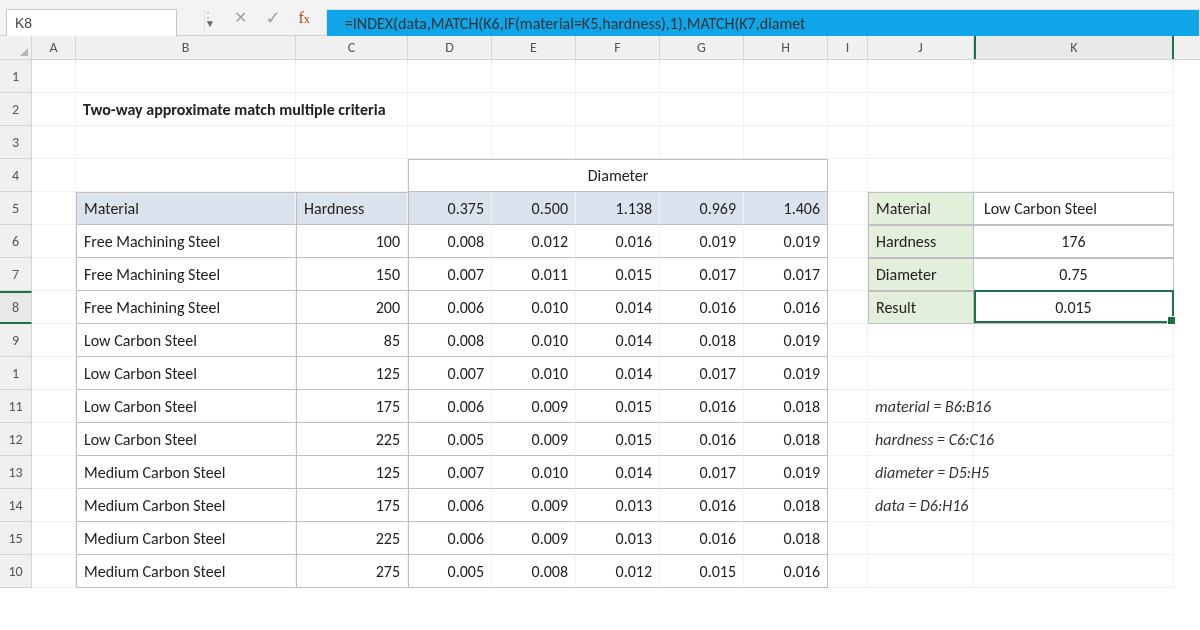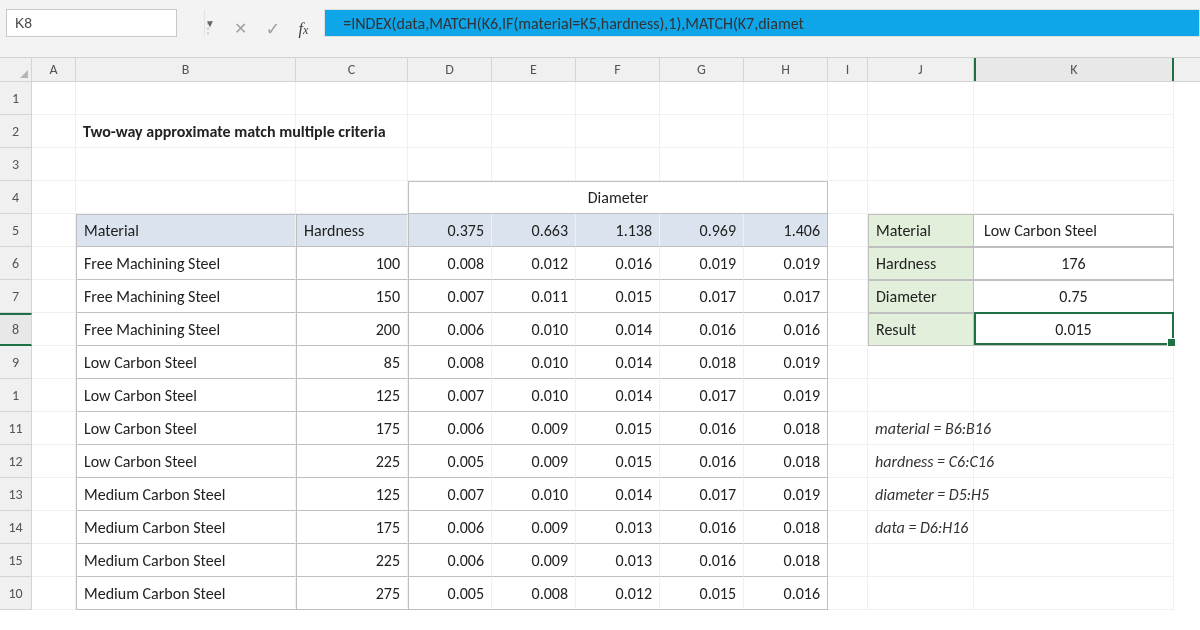--- a/index.html
+++ b/index.html
@@ -11,21 +11,21 @@
     width: 1200px;
     height: 630px;
     overflow: hidden;
     user-select: none;
   }
 
   
   .top-bar {
     display: flex;
     align-items: stretch;
-    height: 58px;
+    height: 36px;
     background: #f3f3f3;
     border-bottom: 1px solid #d0d0d0;
   }
   .name-box-wrap {
     display: flex;
     align-items: center;
     width: 171px;
     height: 28px;
     margin: 9px 0 9px 6px;
     background: #fff;
@@ -51,21 +51,21 @@
   .fx-controls {
     display: flex;
     align-items: center;
     gap: 18px;
     padding: 0 16px 0 24px;
     color: #a0a0a0;
   }
   .fx-controls .dots { color:#b8b8b8; letter-spacing:1px; font-size:14px;}
   .fx-controls .x { font-size: 16px; }
   .fx-controls .check { font-size: 18px; }
-  .fx-label { font-style: italic; font-family: "Times New Roman", serif; color:#404040; font-size:16px;}
+  .fx-label { font-family: "Times New Roman", serif; color:#c2410c; font-size:16px;}
   .formula-input {
     flex: 1;
     margin: 9px 0;
     height: 28px;
     line-height: 28px;
     padding: 0 18px;
     font-size: 16px;
     color: #333;
     background: #0ea5e9;
     border: 1px solid #e0e0e0;
@@ -265,21 +265,21 @@
       <div class="cell cw-J"></div>
       <div class="cell cw-K"></div>
     </div>
 
     <div class="row">
       <div class="rh">5</div>
       <div class="cell cw-A"></div>
       <div class="cell cw-B hdr-fill tbl-border-l tbl-border-t tbl-border-b">Material</div>
       <div class="cell cw-C hdr-fill tbl-border-t tbl-border-b tbl-border-l">Hardness</div>
       <div class="cell cw-D num hdr-fill tbl-border-l tbl-border-b">0.375</div>
-      <div class="cell cw-E num hdr-fill tbl-border-b">0.663</div>
+      <div class="cell cw-E num hdr-fill tbl-border-b">0.500</div>
       <div class="cell cw-F num hdr-fill tbl-border-b">1.138</div>
       <div class="cell cw-G num hdr-fill tbl-border-b">0.969</div>
       <div class="cell cw-H num hdr-fill tbl-border-b tbl-border-r">1.406</div>
       <div class="cell cw-I"></div>
       <div class="cell cw-J side-label">Material</div>
       <div class="cell cw-K side-val" style="overflow:visible;justify-content:flex-start;padding-left:10px;">Low Carbon Steel</div>
     </div>
 
     <div class="row">
       <div class="rh">6</div>

